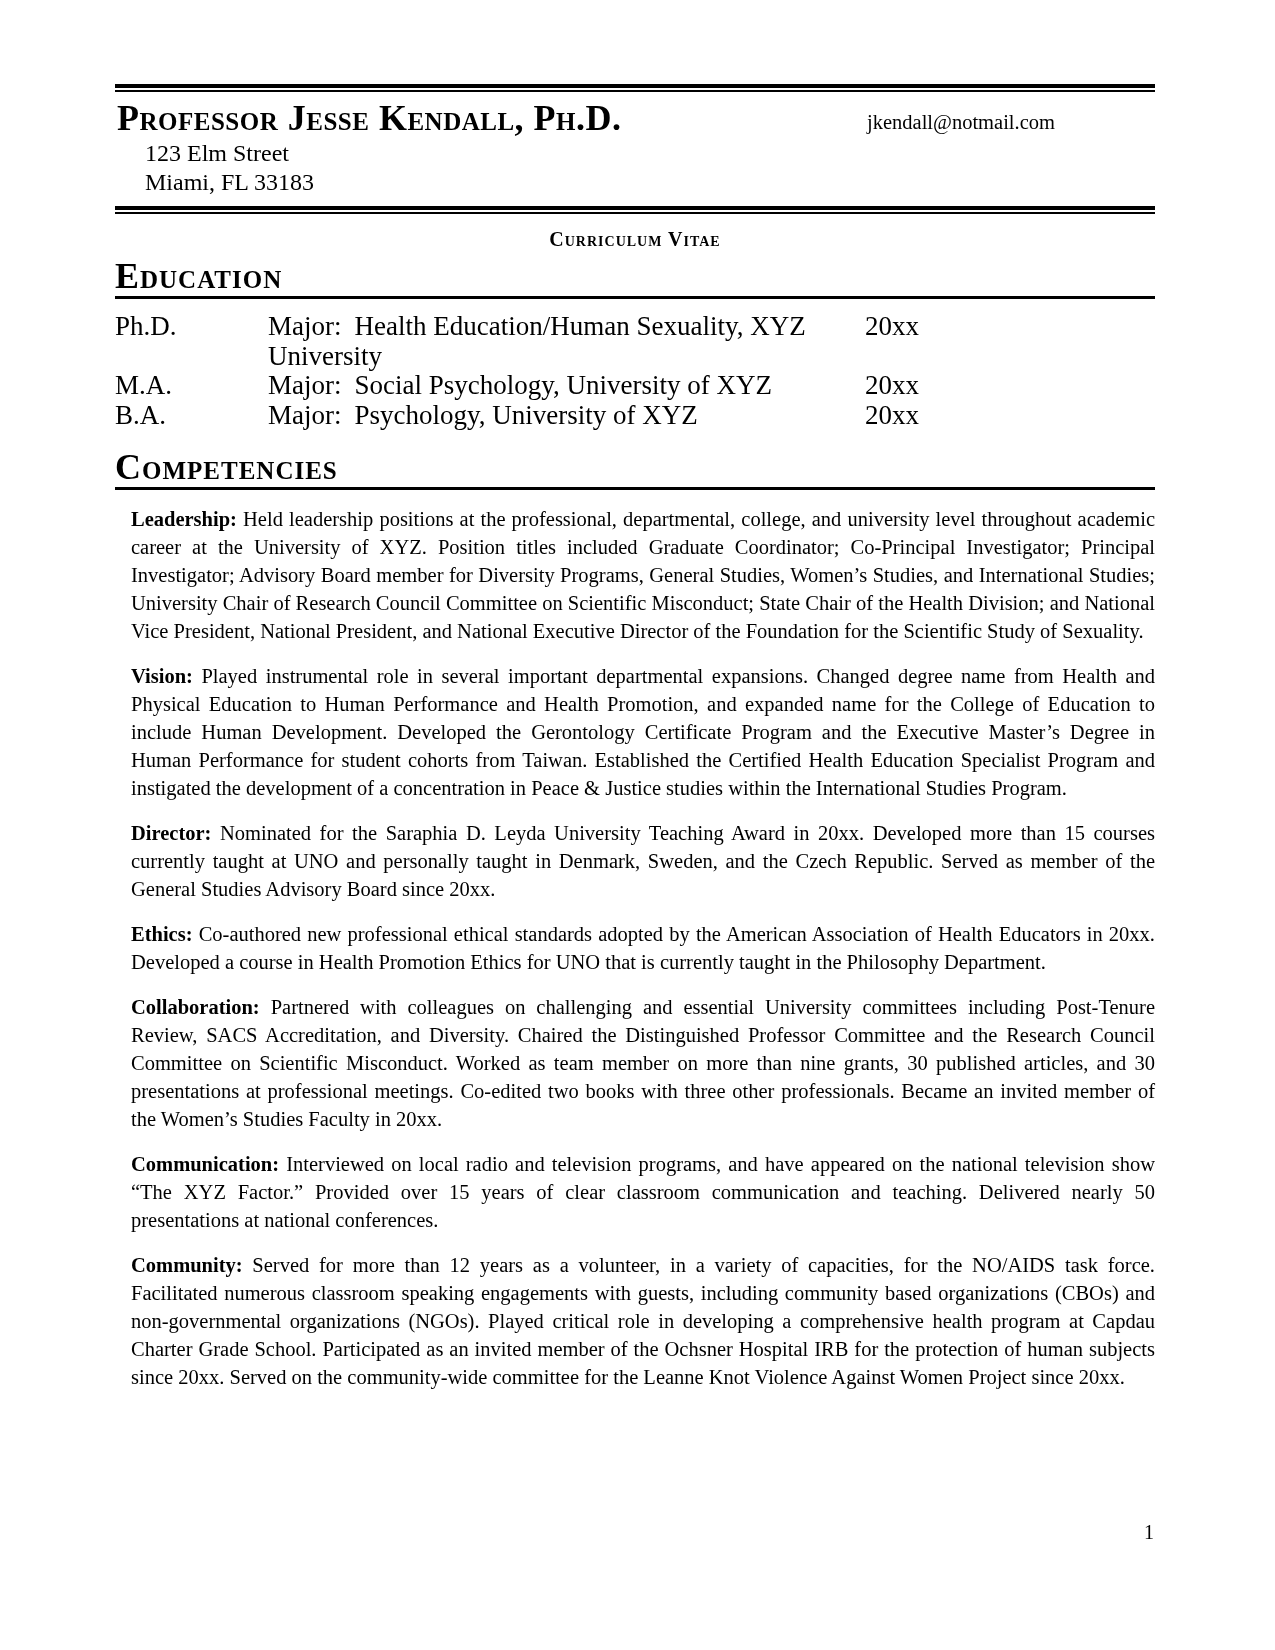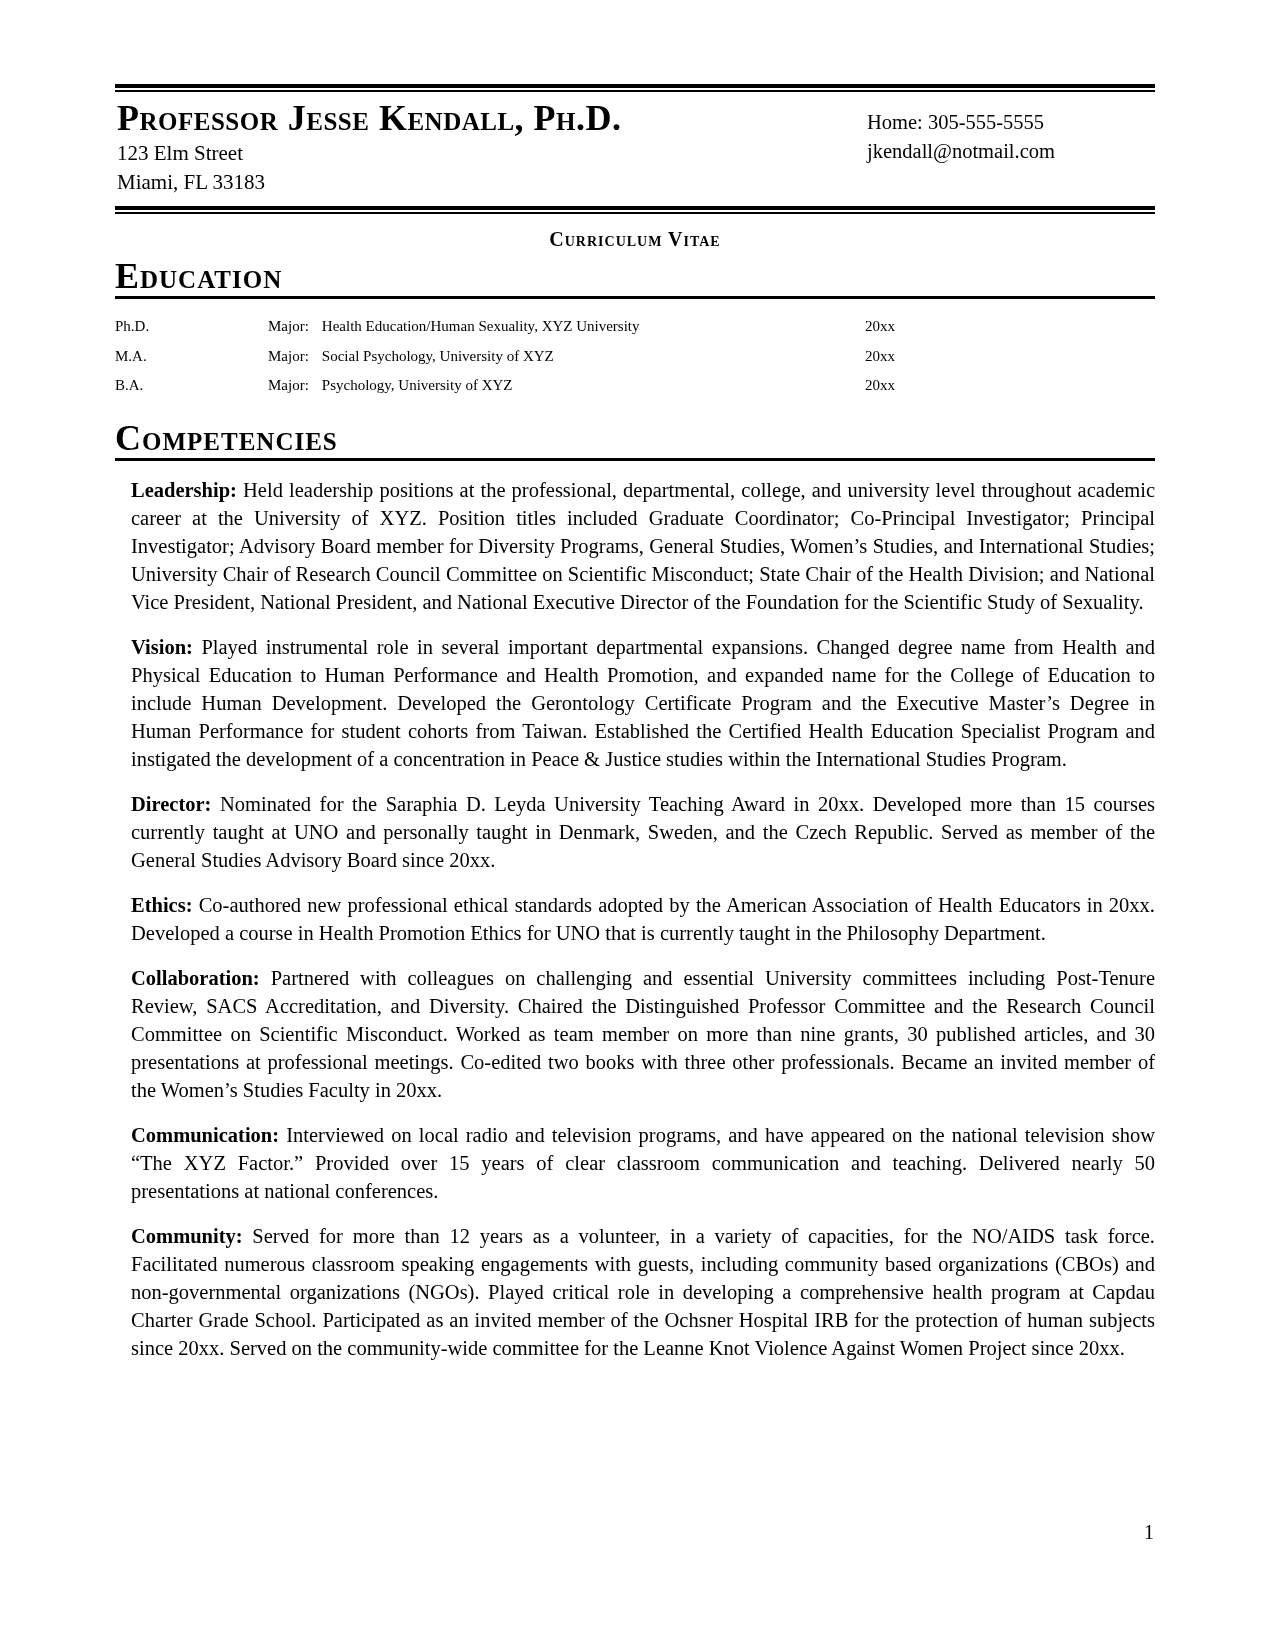--- a/index.html
+++ b/index.html
@@ -27,21 +27,21 @@
     padding:5px 2px 9px 2px;
   }
   .name {
     font-size:36px;
     font-weight:bold;
     font-variant:small-caps;
     letter-spacing:0.5px;
     line-height:42px;
     white-space:nowrap;
   }
-  .addr-line { font-size:21px; line-height:29px; }
+  .addr-line { font-size:24px; line-height:29px;margin-left:28px; }
   .contact { padding-top:11px; }
   .contact-line { font-size:20.5px; line-height:29px; }
   .doc-title {
     margin-top:9px;
     text-align:center;
     font-size:20px;
     font-weight:bold;
     font-variant:small-caps;
     letter-spacing:1px;
     line-height:32px;
@@ -51,21 +51,21 @@
     font-size:36px;
     font-weight:bold;
     font-variant:small-caps;
     letter-spacing:1px;
     line-height:33px;
   }
   .section-rule {
     border-top:3px solid #000;
     margin-top:3px;
   }
-  .edu-table { margin-top:13px; font-size:15px; }
+  .edu-table { margin-top:13px; font-size:27px; }
   .edu-row {
     display:grid;
     grid-template-columns:153px 597px 1fr;
     line-height:29.5px;
   }
   .edu-major-detail { margin-left:13px; }
   .competencies { margin-top:21px; }
   .comp-para {
     font-size:20.5px;
     line-height:28px;
@@ -90,21 +90,20 @@
 
   <div class="rule-double"></div>
 
   <div class="header">
     <div>
       <div class="name">Professor Jesse Kendall, Ph.D.</div>
       <div class="addr-line">123 Elm Street</div>
       <div class="addr-line">Miami, FL 33183</div>
     </div>
     <div class="contact">
-      <div class="contact-line">Home: 305-555-5555</div>
       <div class="contact-line">jkendall@notmail.com</div>
     </div>
   </div>
 
   <div class="rule-double"></div>
 
   <div class="doc-title">Curriculum Vitae</div>
 
   <div class="section-head">Education</div>
   <div class="section-rule"></div>

